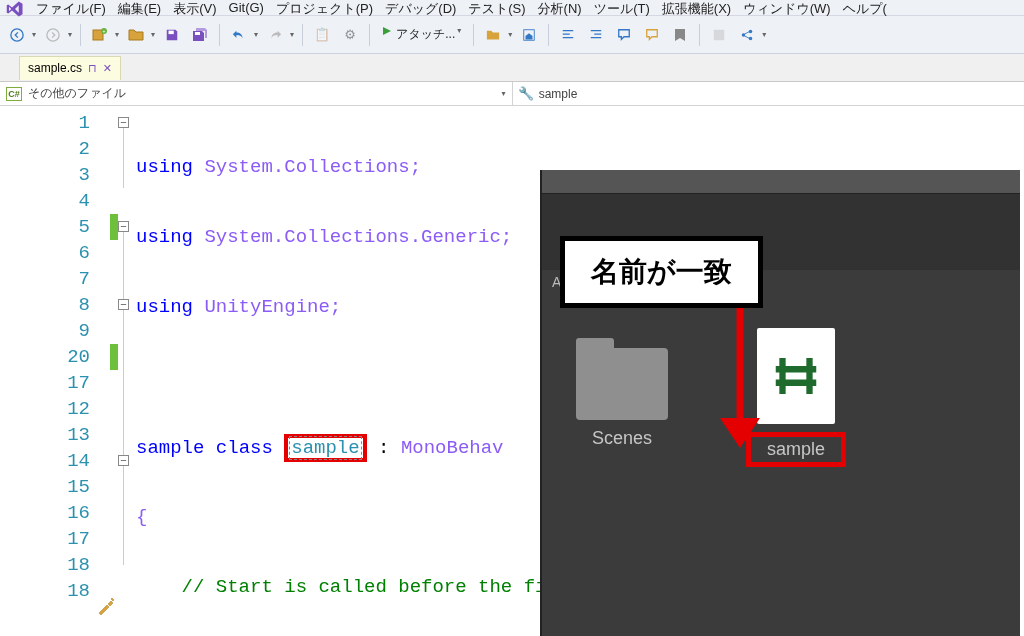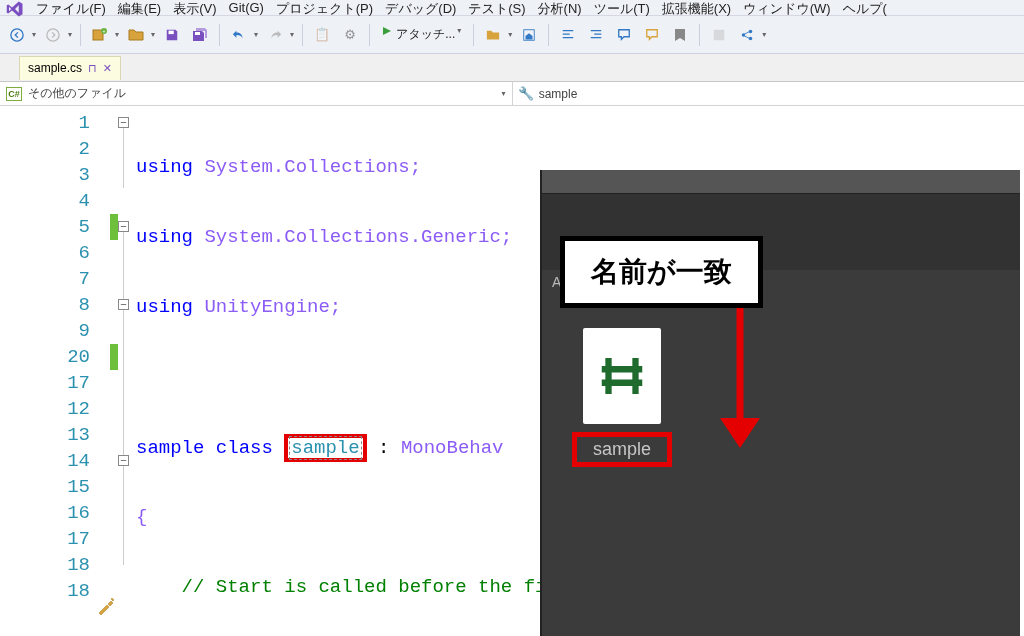--- a/index.html
+++ b/index.html
@@ -354,20 +354,24 @@
       <path d="M3 17l8-8 2 2-8 8-2-2zm9-9l3-3 2 2-3 3-2-2zM16 2l2 2-1 1-2-2 1-1z" fill="#d8a33c" stroke="#a77b1e" stroke-width="0.5"></path>
     </svg>
 </div>
 
 <div class="unity-panel">
   <div class="unity-top"></div>
   <div class="unity-toolbar"></div>
   <div class="unity-bread">As</div>
   <div class="unity-assets">
     <div class="asset-item">
+      <div class="folder-icon"></div>
+      <div class="asset-label">Scenes</div>
+    </div>
+    <div class="asset-item">
       <div class="script-icon">
         <svg width="54" height="54" viewBox="0 0 24 24">
             <path d="M6 4v16M18 4v16M3 9h18M3 15h18" stroke="#1f6b2e" stroke-width="2.8" fill="none"></path>
           </svg>
       </div>
       <div class="asset-label red-box-asset">sample</div>
     </div>
   </div>
 </div>
 

